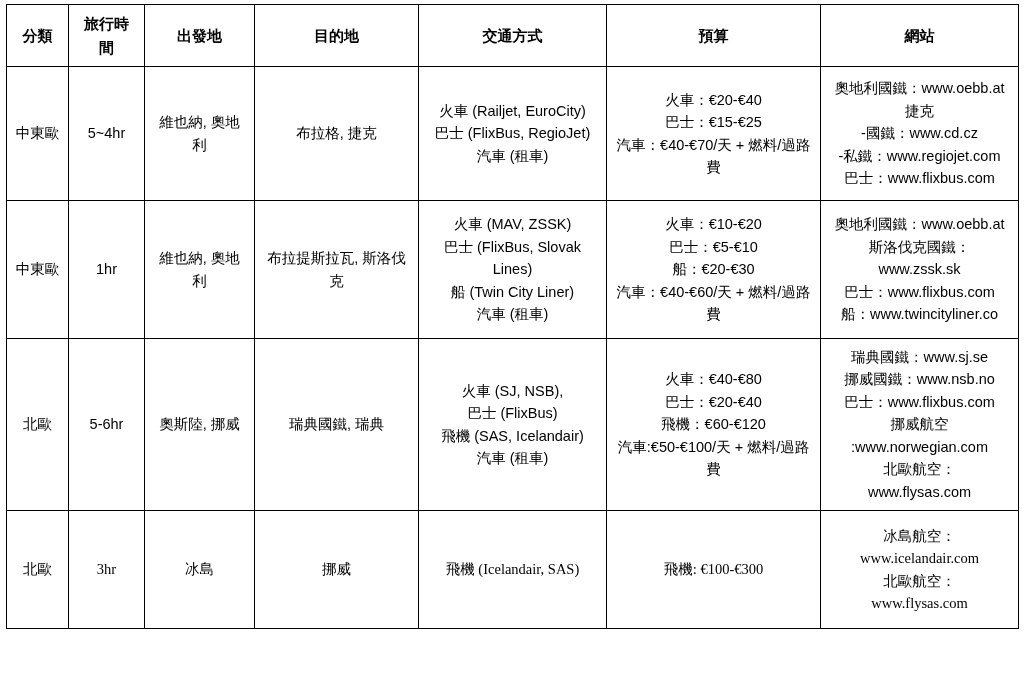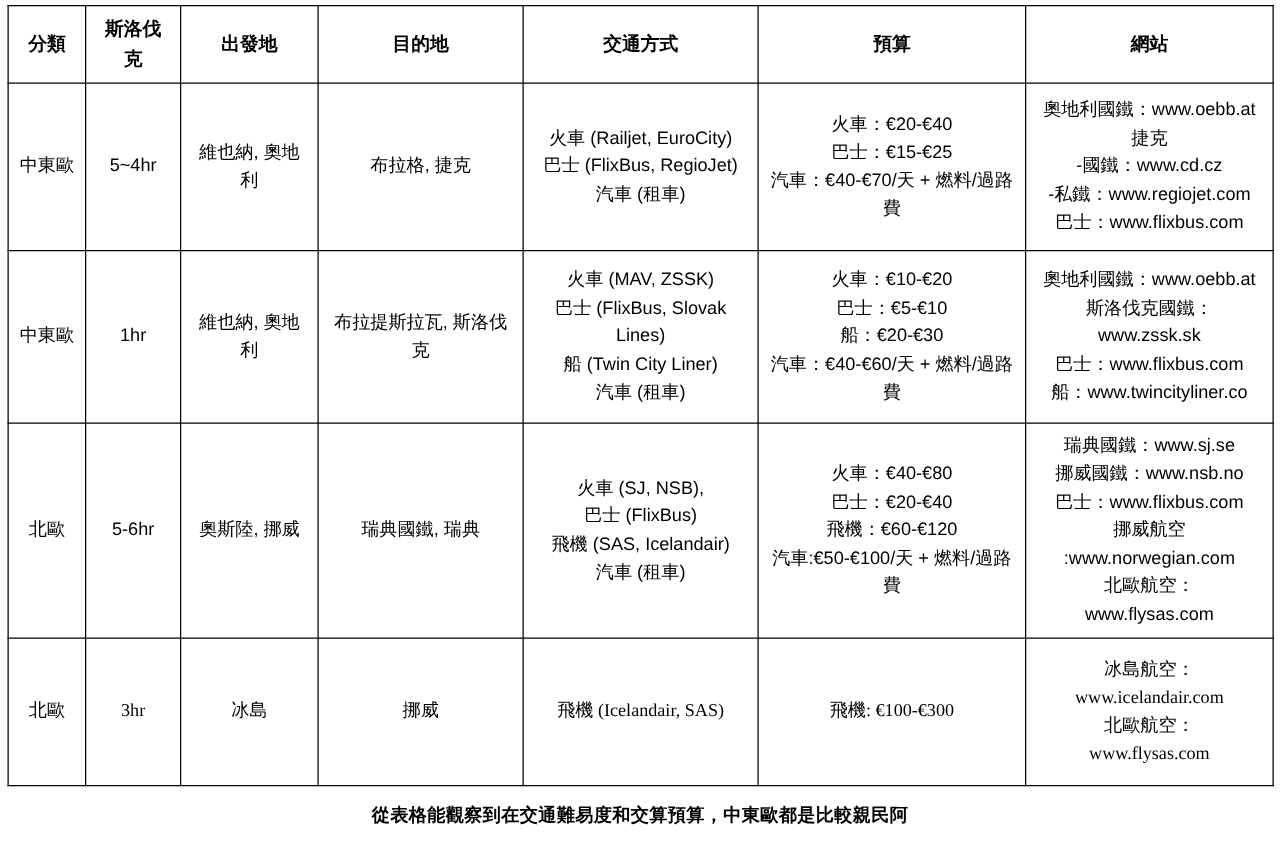--- a/index.html
+++ b/index.html
@@ -92,21 +92,21 @@
       <col class="c-duration">
       <col class="c-origin">
       <col class="c-dest">
       <col class="c-transport">
       <col class="c-budget">
       <col class="c-website">
     </colgroup>
     <thead>
       <tr>
         <th>分類</th>
-        <th>斯洛伐克</th>
+        <th>旅行時間</th>
         <th>出發地</th>
         <th>目的地</th>
         <th>交通方式</th>
         <th>預算</th>
         <th>網站</th>
       </tr>
     </thead>
     <tbody>
       <tr class="row-1">
         <td class="cell-category multiline">中東歐</td>
@@ -173,15 +173,14 @@
         <td class="cell-transport multiline">飛機 (Icelandair, SAS)</td>
         <td class="cell-budget multiline">飛機: €100-€300</td>
         <td class="cell-website multiline">冰島航空：
 www.icelandair.com
 北歐航空：
 www.flysas.com</td>
       </tr>
     </tbody>
   </table>
 
-  <div class="footnote">從表格能觀察到在交通難易度和交算預算，中東歐都是比較親民阿</div>
 
 </div>
 
 </body></html>

